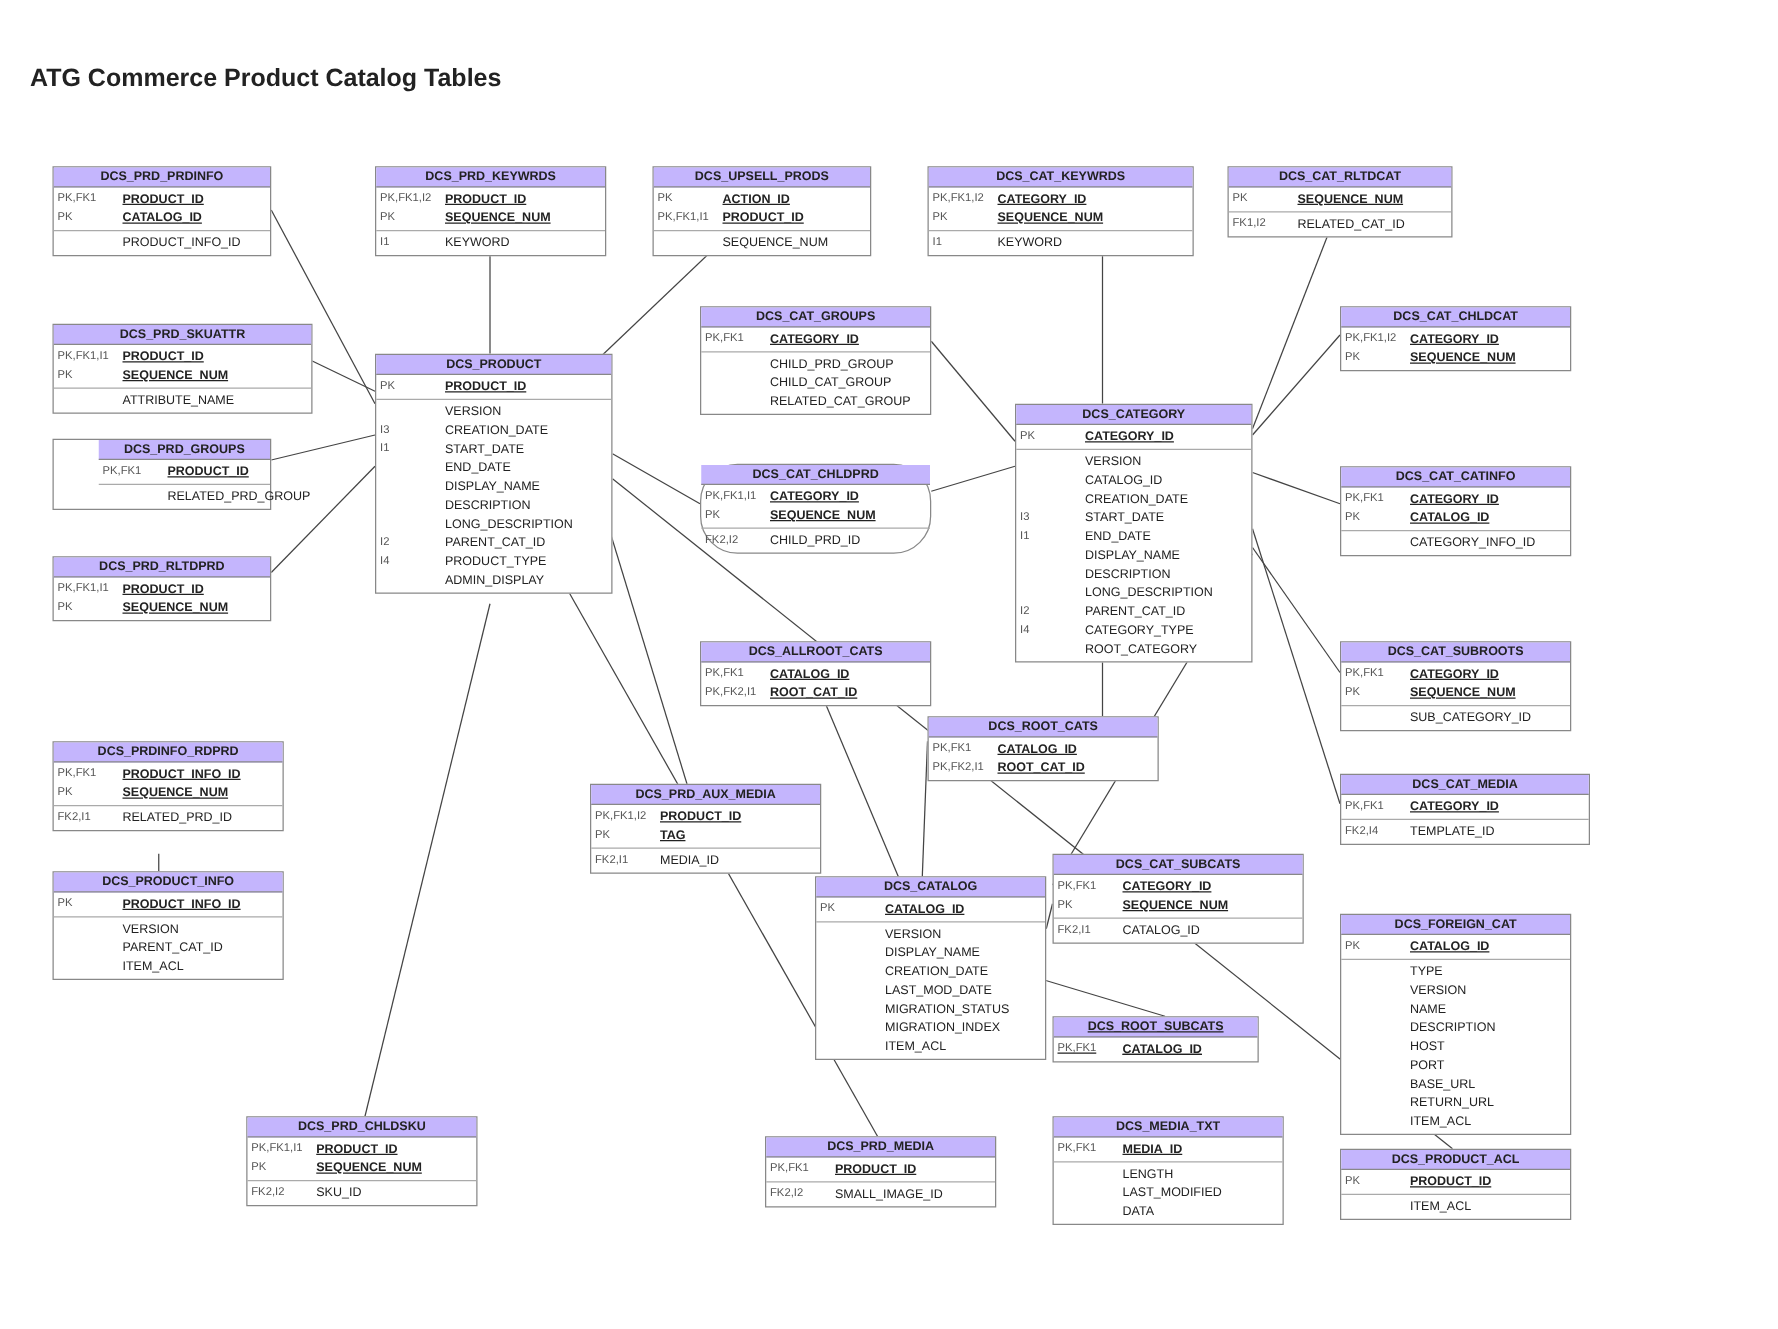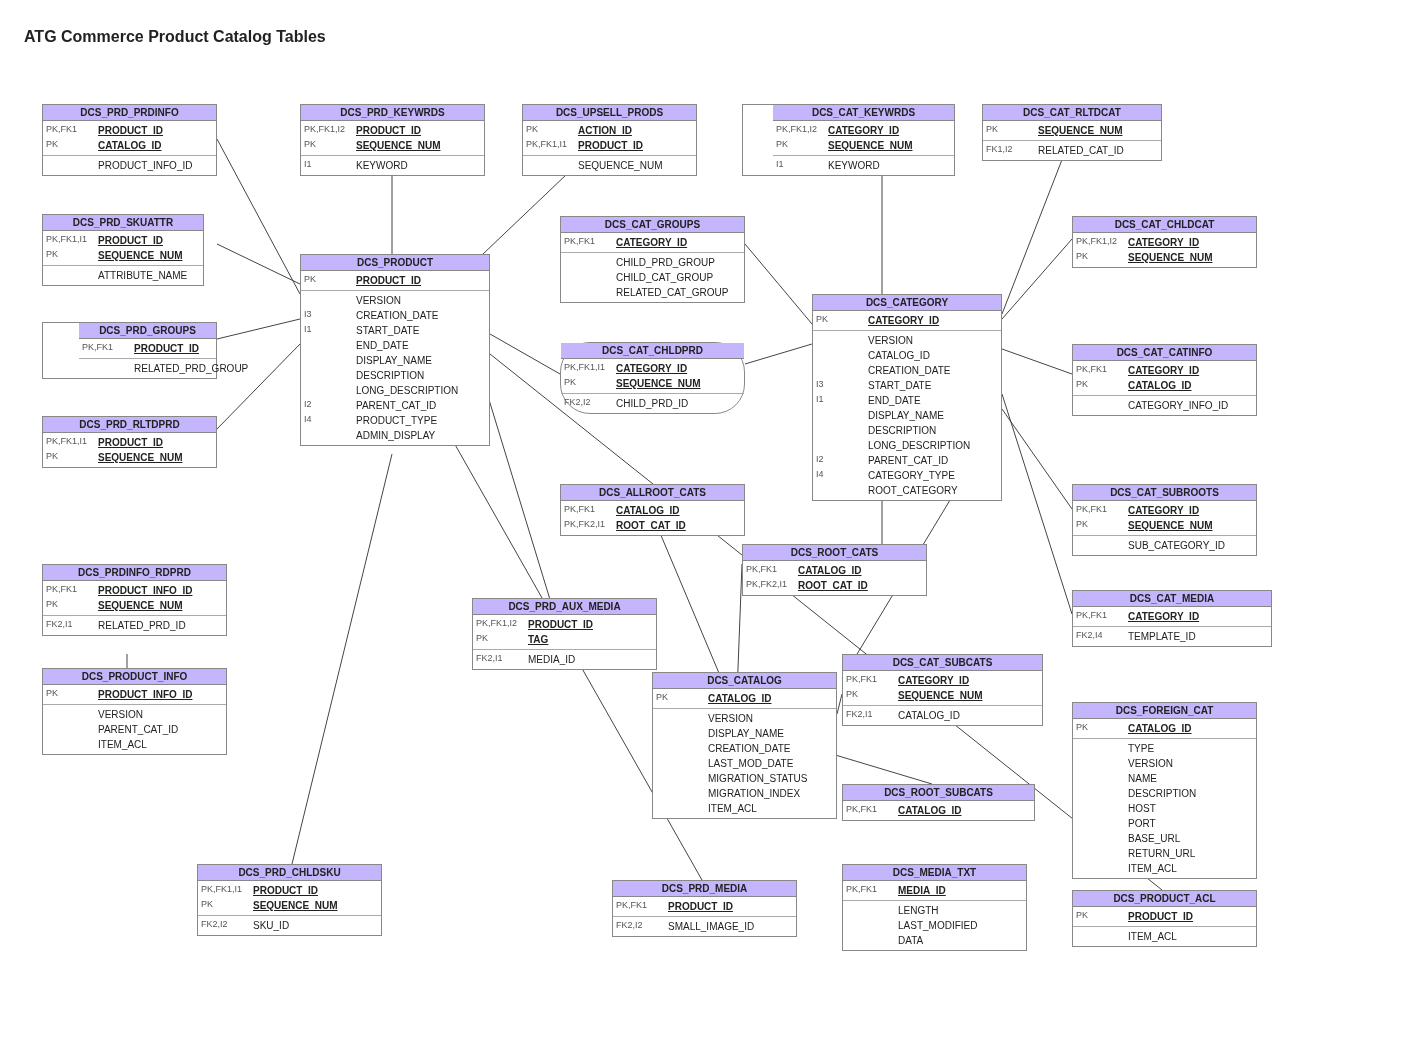--- a/index.html
+++ b/index.html
@@ -6,23 +6,24 @@
     body {
       background: #fff;
       font-family: Arial, Helvetica, sans-serif;
       font-size: 11px;
       color: #222;
       width: 1422px;
       min-height: 1063px;
       overflow: auto;
     }
     .page-title {
-      font-size: 16px;
+      font-size: 20px;
       font-weight: bold;
       padding: 28px 24px 8px 24px;
+      margin-top: 24px;
     }
     .diagram-container {
       position: relative;
       width: 1400px;
       height: 1020px;
       margin: 0 12px;
     }
     .db-table {
       position: absolute;
       border: 1px solid #888;
@@ -189,21 +190,21 @@
           <span class="row-key">PK,FK1,I1</span>
           <span class="row-field">PRODUCT_ID</span>
         </div>
         <div class="divider"></div>
         <div class="table-row">
           <span class="row-key"></span>
           <span class="row-field no-underline">SEQUENCE_NUM</span>
         </div>
       </div>
     </div>
-    <div class="db-table" style="left: 730px; top: 50px; width: 213px; padding-left: 30px;">
+    <div class="db-table" style="left: 730px; top: 50px; width: 213px;">
       <div class="table-header">DCS_CAT_KEYWRDS</div>
       <div class="table-body">
         <div class="table-row">
           <span class="row-key">PK,FK1,I2</span>
           <span class="row-field">CATEGORY_ID</span>
         </div>
         <div class="table-row">
           <span class="row-key">PK</span>
           <span class="row-field">SEQUENCE_NUM</span>
         </div>
@@ -221,21 +222,21 @@
           <span class="row-key">PK</span>
           <span class="row-field">SEQUENCE_NUM</span>
         </div>
         <div class="divider"></div>
         <div class="table-row">
           <span class="row-key">FK1,I2</span>
           <span class="row-field no-underline">RELATED_CAT_ID</span>
         </div>
       </div>
     </div>
-    <div class="db-table" style="left: 30px; top: 160px; width: 162px;">
+    <div class="db-table" style="left: 30px; top: 176px; width: 208px;">
       <div class="table-header">DCS_PRD_SKUATTR</div>
       <div class="table-body">
         <div class="table-row">
           <span class="row-key">PK,FK1,I1</span>
           <span class="row-field">PRODUCT_ID</span>
         </div>
         <div class="table-row">
           <span class="row-key">PK</span>
           <span class="row-field">SEQUENCE_NUM</span>
         </div>
@@ -613,21 +614,21 @@
         <div class="table-row">
           <span class="row-key"></span>
           <span class="row-field no-underline">MIGRATION_INDEX</span>
         </div>
         <div class="table-row">
           <span class="row-key"></span>
           <span class="row-field no-underline">ITEM_ACL</span>
         </div>
       </div>
     </div>
-    <div class="db-table" style="left: 830px; top: 730px; width: 193px;">
+    <div class="db-table" style="left: 830px; top: 730px; width: 165px; text-decoration: underline;">
       <div class="table-header">DCS_ROOT_SUBCATS</div>
       <div class="table-body">
         <div class="table-row">
           <span class="row-key">PK,FK1</span>
           <span class="row-field">CATALOG_ID</span>
         </div>
       </div>
     </div>
     <div class="db-table" style="left: 1060px; top: 648px; width: 185px;">
       <div class="table-header">DCS_FOREIGN_CAT</div>

